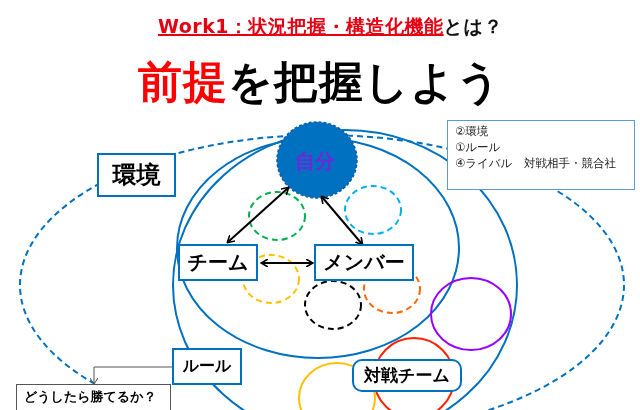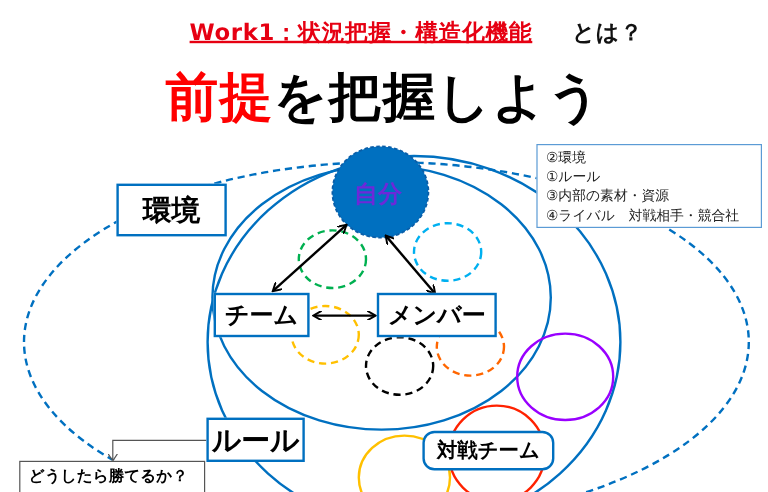--- a/index.html
+++ b/index.html
@@ -2,21 +2,21 @@
 <html><head>
   <meta charset="utf-8">
   <style>
     html, body { margin:0; padding:0; }
     body { width:640px; height:410px; overflow:hidden; background:#ffffff; position:relative;
            font-family:"DejaVu Sans", "Liberation Sans", sans-serif; }
     .abs { position:absolute; }
     #diagram { position:absolute; left:0; top:0; width:640px; height:410px; }
     .subtitle { left:158px; top:14px; font-size:19px; font-weight:bold; white-space:nowrap; letter-spacing:0.5px; }
     .subtitle .red { color:#e60012; text-decoration:underline; text-decoration-thickness:2px; }
-    .subtitle .black { color:#111;margin-left:33px; }
+    .subtitle .black { color:#111; }
     .title { left:138px; top:58px; font-size:44px; font-weight:bold; white-space:nowrap; letter-spacing:1px; line-height:48px; }
     .title .red { color:#ff0000; }
     .title .black { color:#000; }
     .legend { left:447px; top:120px; width:188px; height:70px; border:1px solid #5b9bd5; background:#fff;
               font-size:11.5px; line-height:16px; color:#222; padding:2px 0 0 7px; box-sizing:border-box; }
     .label-box { border:2px solid #0070c0; background:#fff; font-weight:bold; color:#000;
                  display:flex; align-items:center; justify-content:center; box-sizing:border-box; white-space:nowrap; }
     .self-text { color:#6d28d9; font-weight:bold; font-size:20px; }
     .q-box { left:16px; top:384px; width:155px; height:30px; border:1px solid #555; background:#fff;
              font-size:13px; font-weight:bold; padding:3px 0 0 7px; box-sizing:border-box; color:#000; }
@@ -62,27 +62,26 @@
 <div class="abs subtitle">
   <span class="red">Work1：状況把握・構造化機能</span><span class="black">とは？</span>
 </div>
 <div class="abs title">
   <span class="red">前提</span><span class="black">を把握しよう</span>
 </div>
 
 <div class="abs legend">
   <div>②環境</div>
   <div>①ルール</div>
-  <div>③内部の素材・資源</div>
   <div>④ライバル　対戦相手・競合社</div>
 </div>
 
 <div class="abs self-text" style="left:295px; top:148px;">自分</div>
 
-<div class="abs label-box" style="left:97px; top:153px; width:92px; height:44px; font-size:24px;">環境</div>
+<div class="abs label-box" style="left:97px; top:153px; width:79px; height:44px; font-size:24px;">環境</div>
 <div class="abs label-box" style="left:178px; top:244px; width:80px; height:37px; font-size:20px;">チーム</div>
 <div class="abs label-box" style="left:314px; top:244px; width:100px; height:37px; font-size:20px;">メンバー</div>
-<div class="abs label-box" style="left:172px; top:348px; width:82px; height:37px; font-size:24px;">ルール</div>
+<div class="abs label-box" style="left:172px; top:348px; width:70px; height:37px; font-size:16px;">ルール</div>
 <div class="abs label-box" style="left:352px; top:359px; width:110px; height:33px; font-size:17px;border-radius:10px;">対戦チーム</div>
 
 <div class="abs q-box">
   <span>どうしたら勝てるか？</span>
 </div>
 
 </body></html>

